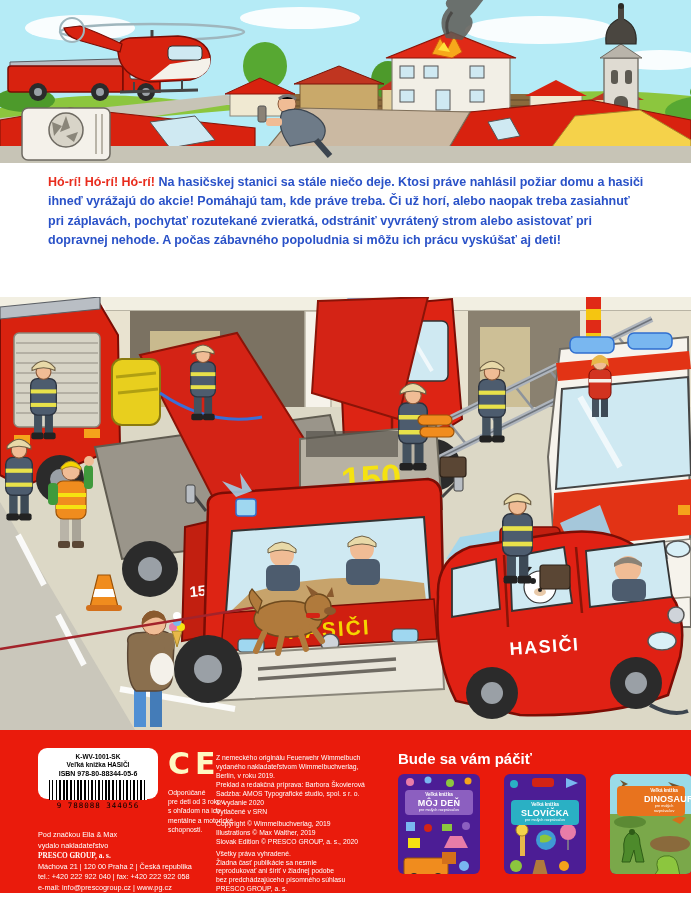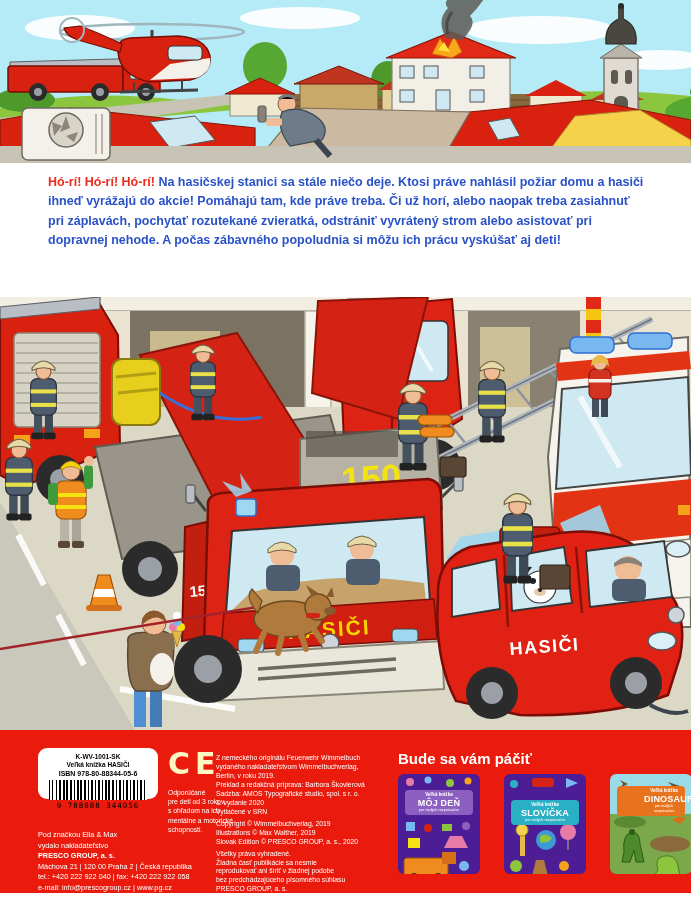--- a/index.html
+++ b/index.html
@@ -32,21 +32,21 @@
   .bc-isbn{font-size:7px;font-weight:bold;line-height:1.3;}
   .bc-bars{margin:2px auto 0;width:98px;height:20px;
            background:repeating-linear-gradient(90deg,#000 0 1.5px,#fff 1.5px 3.5px,#000 3.5px 4.5px,#fff 4.5px 7px);}
   .bc-digits{font-size:7.5px;letter-spacing:1px;margin-top:1px;font-family:"DejaVu Sans Mono",monospace;}
 
   .ce-mark{position:absolute;left:168px;top:16px;font-size:30px;font-weight:bold;
            letter-spacing:5px;color:#fef9c3;font-family:"DejaVu Sans",sans-serif;}
   .age-note{position:absolute;left:168px;top:58px;width:90px;font-size:6.8px;line-height:1.35;}
 
   .publisher{position:absolute;left:38px;top:100px;font-size:7.3px;line-height:1.45;}
-  .publisher .bold{font-weight:bold;}
+  .publisher .bold{font-weight:bold;font-family:Liberation Serif, serif;}
 
   .colophon{position:absolute;left:216px;top:24px;width:180px;font-size:6.8px;line-height:1.32;}
   .copyright{position:absolute;left:216px;top:90px;width:180px;font-size:6.8px;line-height:1.32;}
   .rights{position:absolute;left:216px;top:120px;width:180px;font-size:6.8px;line-height:1.28;}
 
   .promo-heading{position:absolute;left:398px;top:20px;font-size:15px;font-weight:bold;color:#fff;}
   .books{position:absolute;left:398px;top:44px;width:292px;display:flex;gap:24px;}
   .book{position:relative;width:82px;height:100px;border-radius:6px;background:#4c1d95;overflow:hidden;
         flex:0 0 auto;}
   .book .deco{position:absolute;inset:0;}

